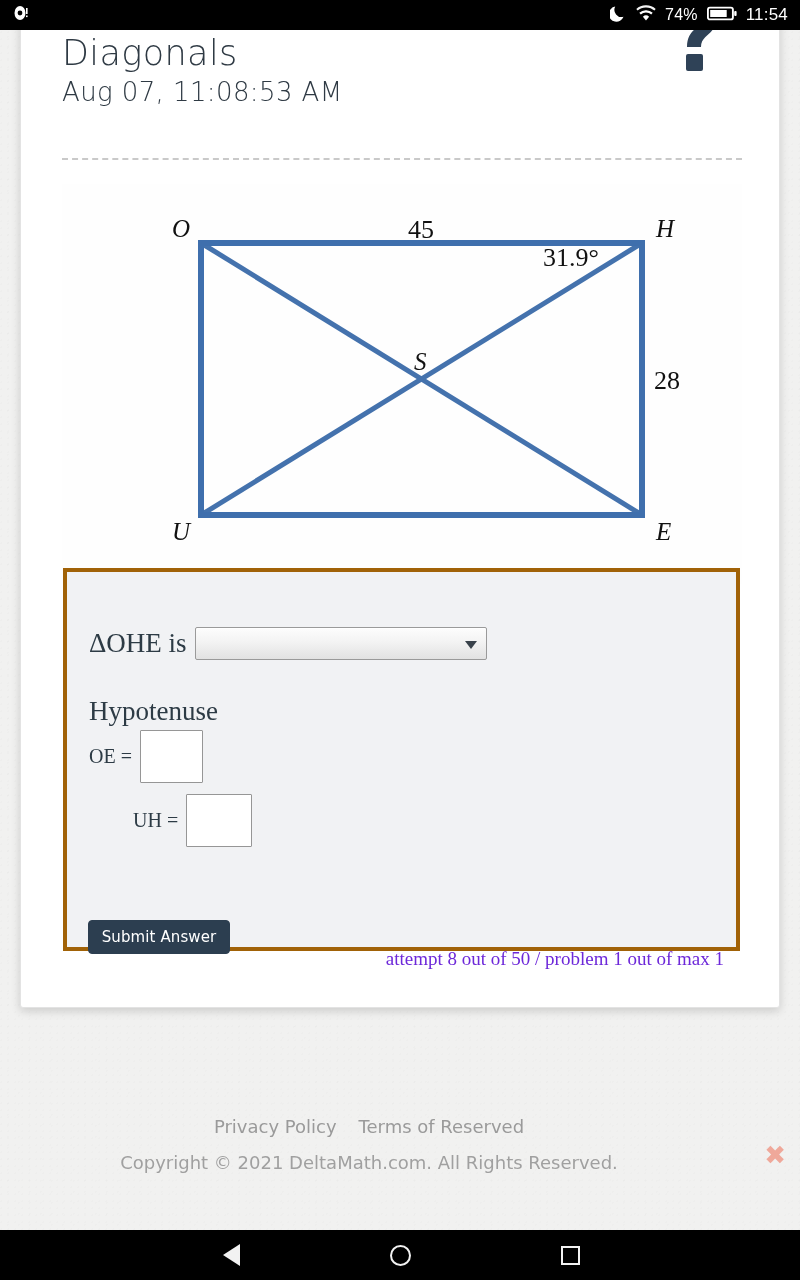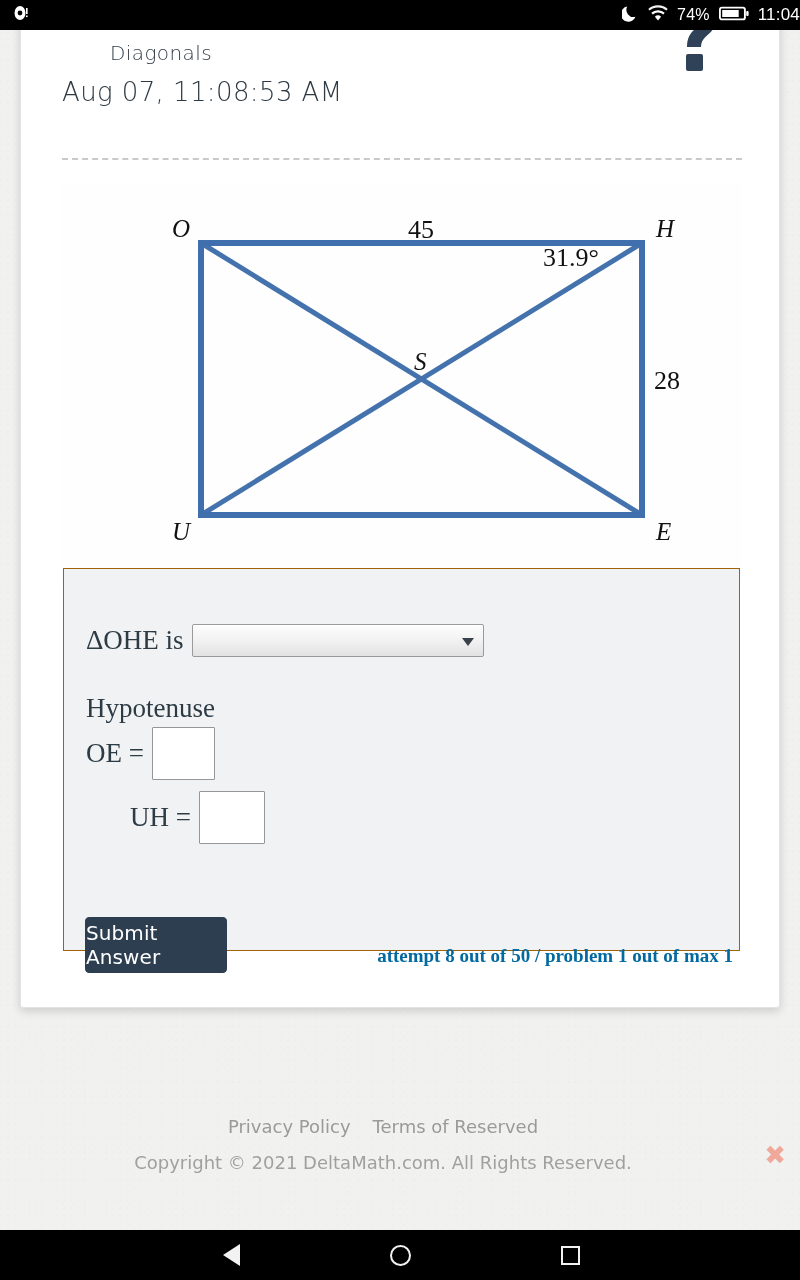--- a/index.html
+++ b/index.html
@@ -29,21 +29,21 @@
   }
   #status-bar .left {
     display: flex; align-items: center;
     padding-left: 12px;
     gap: 4px;
   }
   #status-bar .right {
     margin-left: auto;
     display: flex; align-items: center;
     gap: 9px;
-    padding-right: 0;
+    padding-right: 12px;
   }
   .sb-text {
     font-size: 16px;
     font-family: "Liberation Sans", sans-serif;
     letter-spacing: 0.2px;
     color: #ffffff;
   }
   .sb-clock { font-size: 17px; }
 
   
@@ -77,21 +77,21 @@
     position: absolute;
     left: 41px; top: 17px;
     width: 600px;
   }
   .hand-title {
     font-family: "DejaVu Sans", sans-serif;
     font-weight: 300;
     color: #2f3a44;
     letter-spacing: 0.4px;
   }
-  #assignment-title { font-size: 20px; line-height: 34px; margin-left: 48px; }
+  #assignment-title { font-size: 35px; line-height: 34px; }
   #assignment-date  { font-size: 26px; line-height: 36px; margin-top: 4px; }
 
   
   #help-icon {
     position: absolute;
     right: 50px; top: -8px;
     width: 60px; height: 70px;
     overflow: hidden;
   }
   #help-icon svg { display: block; }
@@ -112,21 +112,21 @@
   }
   #figure-svg { display: block; }
 
   
   #answer-panel {
     position: absolute;
     left: 42px; top: 549px;
     width: 677px;
     height: 383px;
     background: #f1f2f4;
-    border: 1px solid #a16207;
+    border: 4px solid #a16207;
   }
 
   .serif {
     font-family: "Liberation Serif", "DejaVu Serif", serif;
     color: #2d3b45;
   }
 
   #statement-row {
     position: absolute;
     left: 22px; top: 52px;
@@ -179,68 +179,66 @@
   .field-row {
     position: absolute;
     left: 22px;
     display: flex;
     align-items: center;
   }
   #row-oe { top: 158px; }
   #row-uh { top: 222px; margin-left: 44px; }
 
   .field-label {
-    font-size: 27px;
+    font-size: 20px;
     margin-right: 8px;
     white-space: pre;
   }
   .answer-box {
     width: 63px;
     height: 53px;
     background: #ffffff;
     border: 1px solid #969696;
     border-radius: 1px;
   }
   #uh-box { width: 66px; }
 
   #submit-answer-button {
     position: absolute;
     left: 21px; top: 348px;
-    width: 142px; height: 56px;
+    width: 142px; height: 34px;
     background: #2c3e50;
     border: 1px solid #2c3e50;
     border-radius: 4px;
     color: #ffffff;
     font-family: "DejaVu Sans", sans-serif;
-    font-size: 20px;
+    font-size: 15px;
     font-weight: 400;
     letter-spacing: 0.1px;
     display: flex;
     align-items: center;
     justify-content: center;
     cursor: pointer;
   }
 
   #attempt-status {
     position: absolute;
-    right: 6px; top: 376px;
+    right: 12px; top: 376px;
     font-family: "Liberation Serif", "DejaVu Serif", serif;
     font-size: 19px;
-    color: #0369a1;
+    color: #6d28d9;
     white-space: nowrap;
-    font-weight: bold;
   }
 
   
   #footer {
     position: absolute;
     left: 0; top: 1086px;
     width: 738px;
     text-align: center;
-    margin-left: 14px;
   }
   #footer-links {
     display: flex;
     justify-content: center;
     gap: 22px;
     font-size: 18px;
   }
   #footer-links span {
     color: #9a9a9a;
     font-family: "DejaVu Sans", sans-serif;
@@ -326,21 +324,21 @@
       </svg>
     </span>
     <span class="sb-text">74%</span>
     <span>
       <svg width="30" height="17" viewBox="0 0 30 17">
         <rect x="0.9" y="2.6" width="25" height="11.8" rx="2" ry="2" fill="none" stroke="#ffffff" stroke-width="1.9"></rect>
         <rect x="27.2" y="6" width="2.4" height="5" rx="1" fill="#ffffff"></rect>
         <rect x="3.2" y="5" width="16.5" height="7" fill="#ffffff"></rect>
       </svg>
     </span>
-    <span class="sb-text sb-clock">11:04</span>
+    <span class="sb-text sb-clock">11:54</span>
   </div>
 </div>
 
 <div id="page">
 
   <div id="problem-card">
 
     <div id="header-block">
       <div class="hand-title" id="assignment-title">Diagonals</div>
       <div class="hand-title" id="assignment-date">Aug 07, 11:08:53 AM</div>

